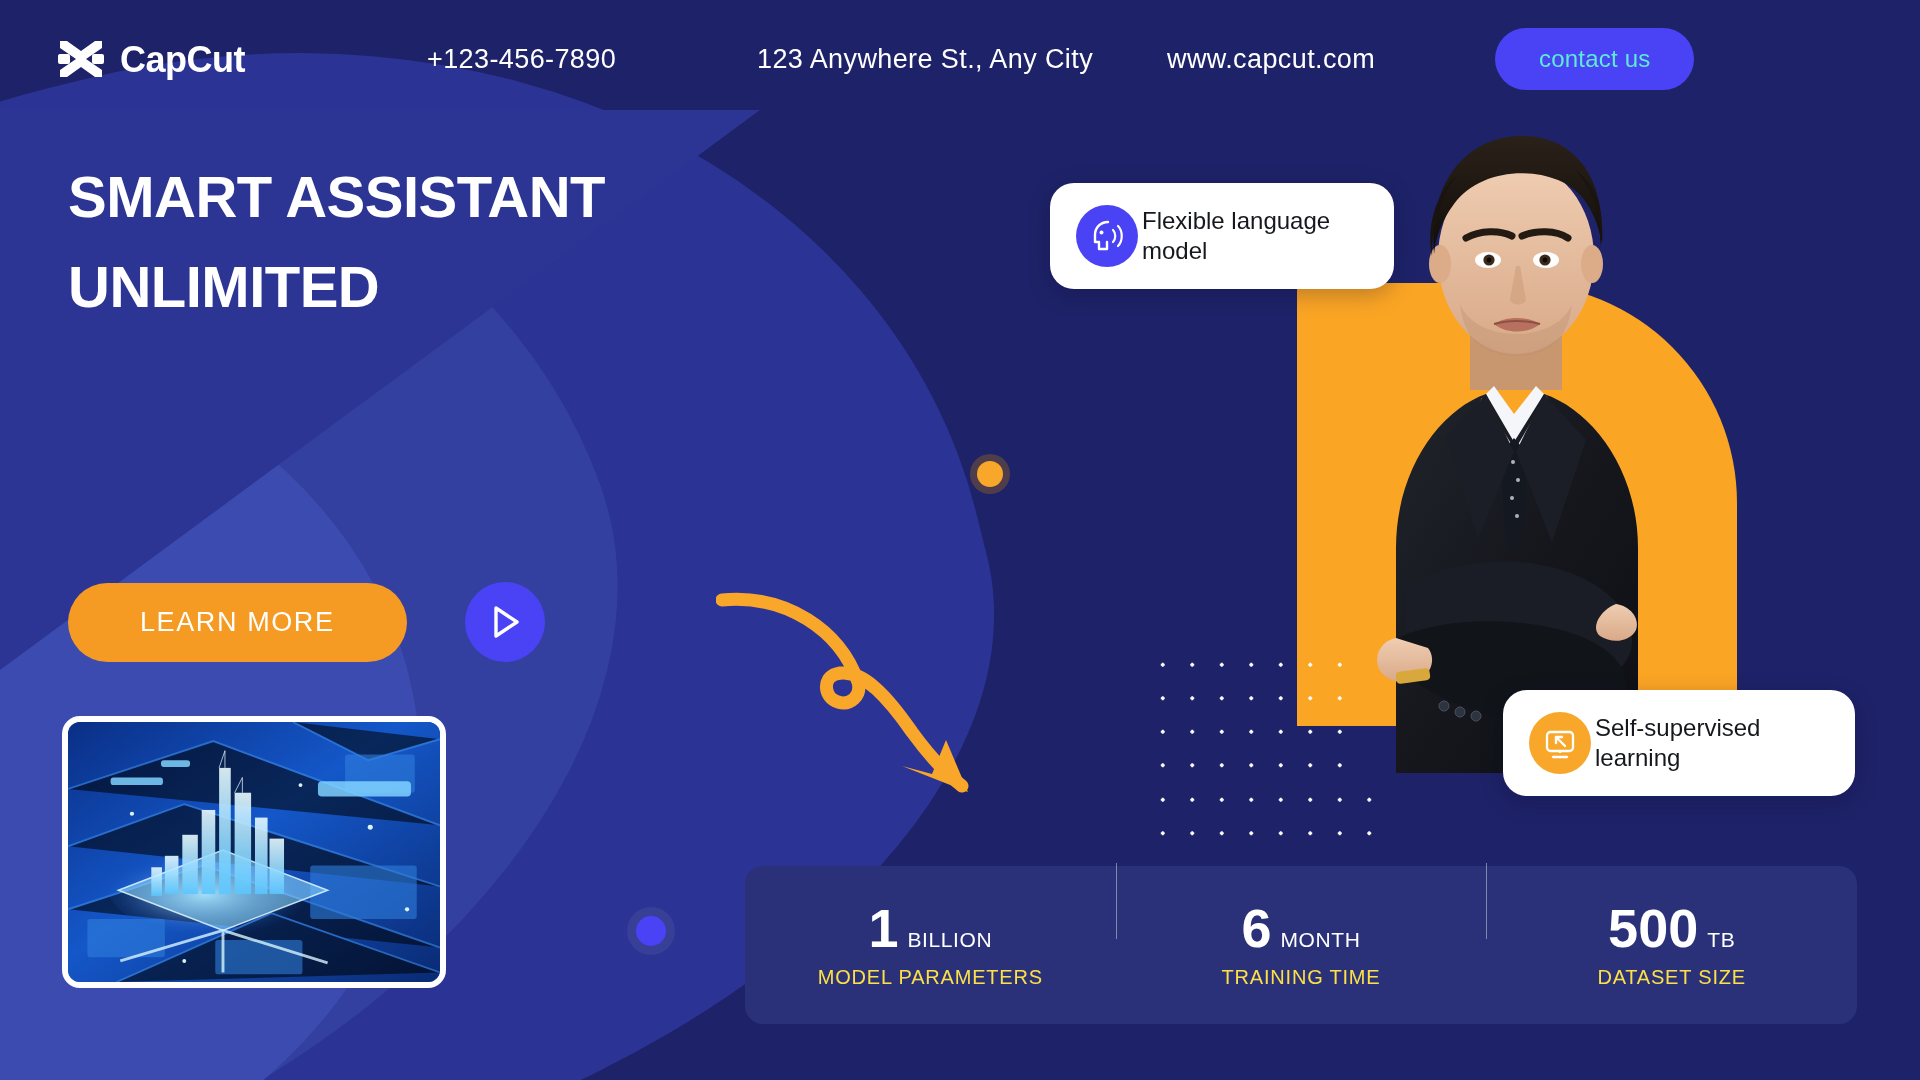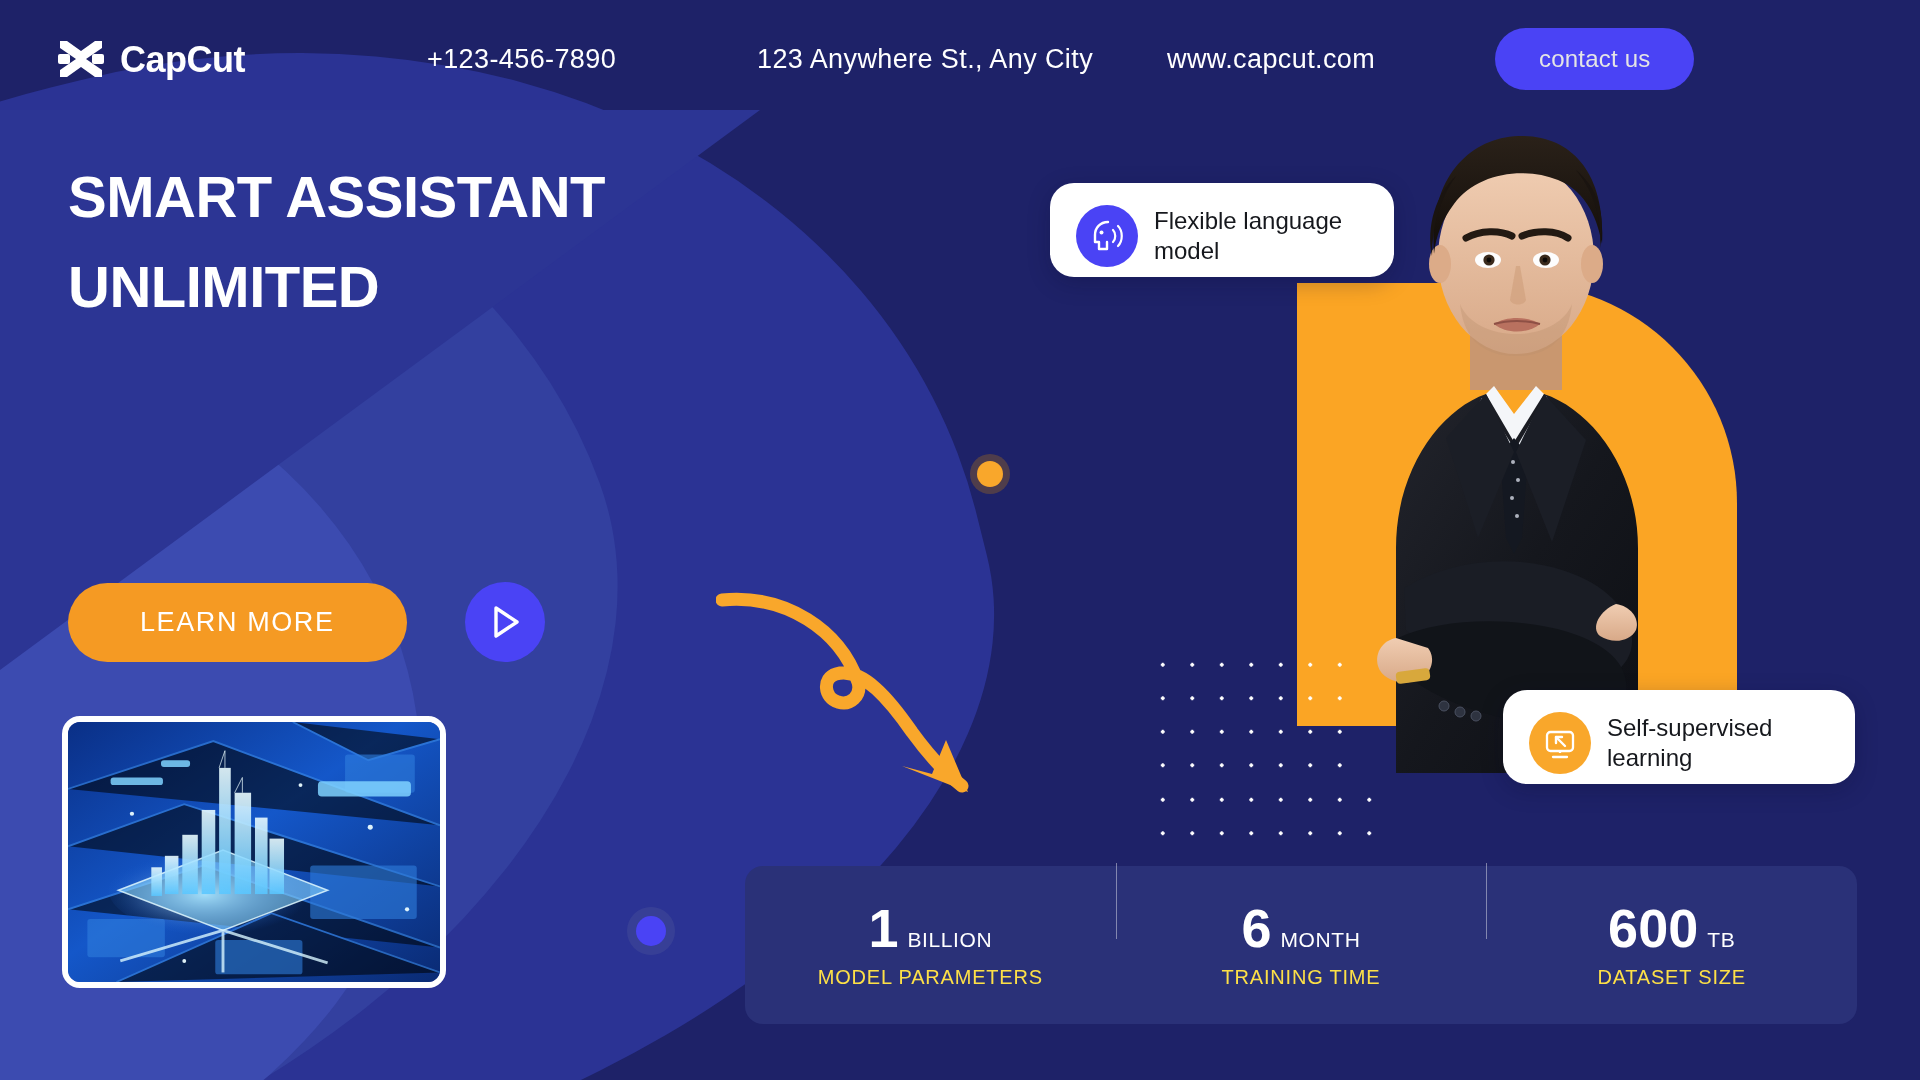--- a/index.html
+++ b/index.html
@@ -53,21 +53,21 @@
   .hdr-links { display:flex; align-items:center; margin-left:182px; }
   .hdr-item {
     color:#ffffff; font-size:27px; letter-spacing:0.4px;
     white-space:nowrap;
   }
   #phone { width:270px; }
   #address { width:330px; margin-left:60px; }
   #website { width:250px; margin-left:80px; }
   #contact-btn {
     margin-left:78px;
-    background:#4a43f5; color:#e5e5e5;
+    background:#4a43f5; color:#5eead4;
     font-size:24px; padding:17px 44px; border-radius:40px;
     border:none; cursor:pointer; letter-spacing:0.2px;
     font-family:"Liberation Sans", sans-serif;
   }
 
   
   #hero-copy { position:absolute; left:68px; top:168px; z-index:20; }
   .headline {
     color:#ffffff; font-weight:bold; line-height:1.0;
     font-size:58px; letter-spacing:-0.5px;
@@ -136,22 +136,22 @@
   }
   #person {
     position:absolute; left:1300px; top:118px; z-index:16;
     width:430px; height:655px;
   }
 
   
   .badge {
     position:absolute; z-index:26;
     background:#ffffff; border-radius:24px;
-    display:flex; align-items:center; gap:16px;
-    padding:22px 34px 10px 26px;
+    display:flex; align-items:center; gap:4px;
+    padding:22px 34px 22px 26px;
     box-shadow:0 6px 22px rgba(10,12,45,.26);
   }
   #badge-lang { left:1050px; top:183px; width:344px; }
   #badge-ssl  { left:1503px; top:690px; width:352px; }
   .badge-icon { width:62px; height:62px; border-radius:50%; flex:none;
                 display:flex; align-items:center; justify-content:center; }
   .icon-blue { background:#4a43f5; }
   .icon-orange { background:#f9a72b; }
   .badge-text { color:#16181d; font-size:24px; line-height:1.25; font-weight:500; }
 
@@ -419,18 +419,18 @@
   </div>
   <div class="stat">
     <div class="stat-top">
       <span class="stat-num">6</span>
       <span class="stat-unit">MONTH</span>
     </div>
     <div class="stat-label">TRAINING TIME</div>
   </div>
   <div class="stat">
     <div class="stat-top">
-      <span class="stat-num">600</span>
+      <span class="stat-num">500</span>
       <span class="stat-unit">TB</span>
     </div>
     <div class="stat-label">DATASET SIZE</div>
   </div>
 </div>
 
 </body></html>

